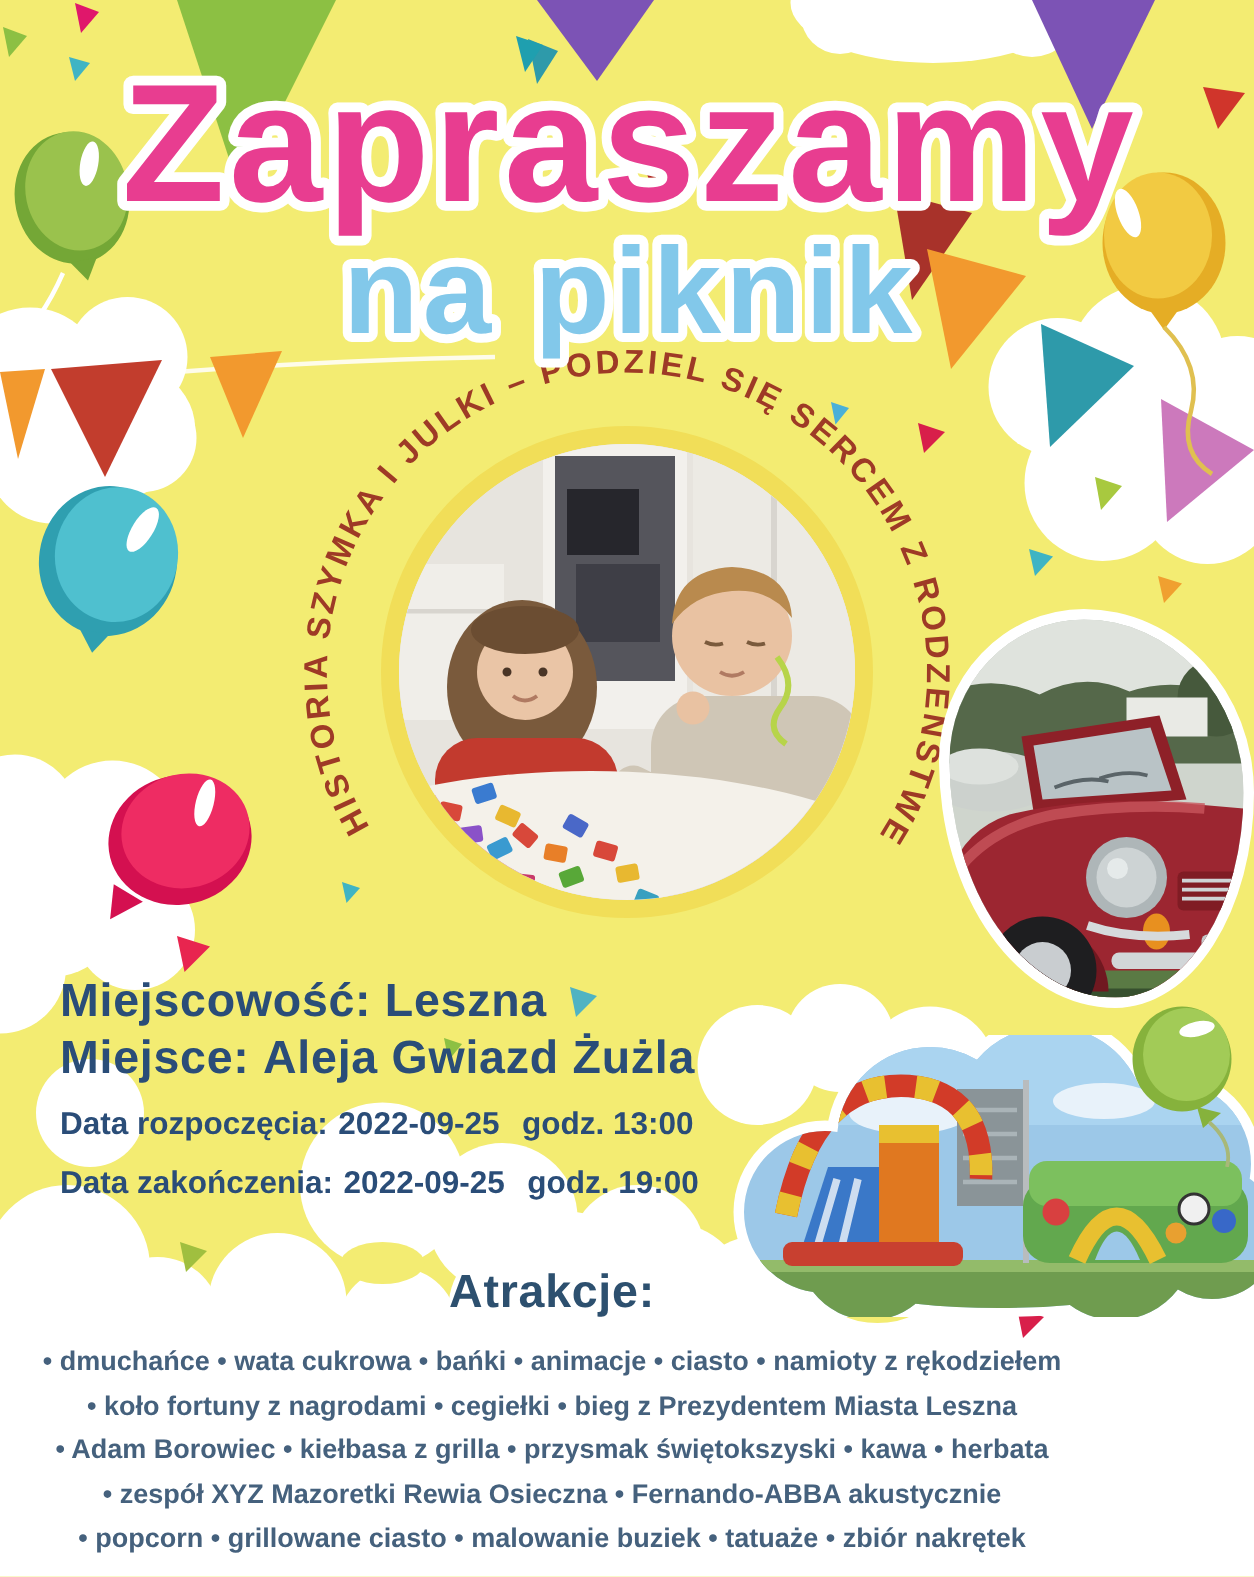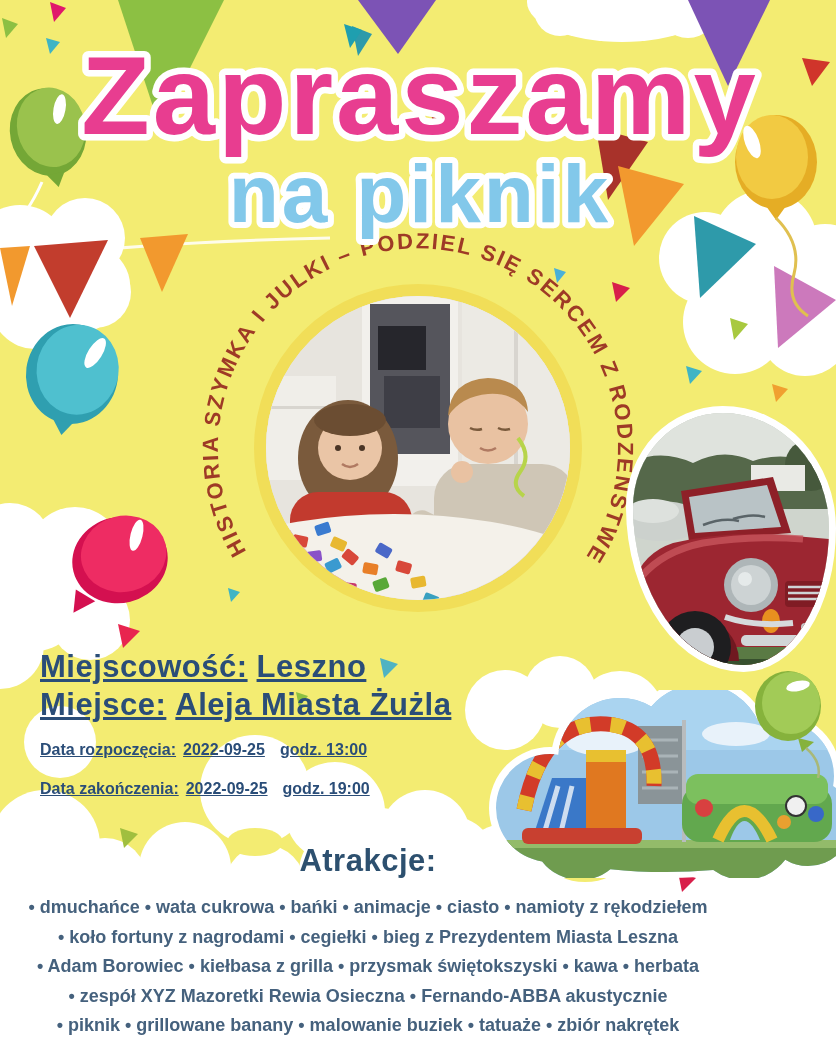--- a/index.html
+++ b/index.html
@@ -15,24 +15,24 @@
     border:12px solid #f1de58;box-sizing:border-box;overflow:hidden;background:#e7e4de;
   }
   .car-photo{
     left:626px;top:406px;width:210px;height:266px;box-sizing:border-box;
     border:7px solid #fff;overflow:hidden;background:#cfd5cd;
     border-radius:46% 54% 44% 56% / 38% 46% 54% 62%;
   }
   .inflatables-photo{left:486px;top:690px;width:352px;height:188px;}
   
   .details{left:40px;top:648px;color:#2a4d78;font-weight:bold;}
-  .detail-row{display:flex;align-items:baseline;white-space:nowrap;text-decoration:underline;}
+  .detail-row{display:flex;align-items:baseline;white-space:nowrap;}
   .detail-row.big{font-size:31px;line-height:38px;letter-spacing:.5px;}
   .detail-row.big .lbl{margin-right:9px;}
-  .detail-row.small{font-size:16px;line-height:26px;margin-top:13px;}
+  .detail-row.small{font-size:21px;line-height:26px;margin-top:13px;}
   .detail-row.small .lbl{margin-right:7px;}
   .detail-row.small .time{margin-left:15px;}
   .attractions{left:0;top:843px;width:736px;text-align:center;}
   .attractions-heading{font-size:31px;font-weight:bold;color:#2d506f;letter-spacing:.5px;}
   .attractions-list{margin-top:14px;color:#45617d;font-weight:bold;font-size:18px;}
   .attractions-list div{line-height:29.5px;}
 </style>
 </head>
 <body>
 
@@ -333,42 +333,42 @@
   </svg>
 
   <svg class="abs" style="left:0;top:24px" width="836" height="230" viewBox="0 0 836 230">
     <text x="420" y="110" text-anchor="middle" font-size="112" font-weight="bold" letter-spacing="3" fill="#e83d90" stroke="#ffffff" stroke-width="13" paint-order="stroke" stroke-linejoin="round">Zapraszamy</text>
     <text x="420" y="198" text-anchor="middle" font-size="82" font-weight="bold" letter-spacing="3" fill="#82c8ea" stroke="#ffffff" stroke-width="12" paint-order="stroke" stroke-linejoin="round">na piknik</text>
   </svg>
 
   <div class="abs details">
     <div class="detail-row big">
       <span class="lbl">Miejscowość:</span>
-      <span>Leszno</span>
+      <span>Leszna</span>
     </div>
     <div class="detail-row big">
       <span class="lbl">Miejsce:</span>
-      <span>Aleja Miasta Żużla</span>
+      <span>Aleja Gwiazd Żużla</span>
     </div>
     <div class="detail-row small">
       <span class="lbl">Data rozpoczęcia:</span>
       <span>2022-09-25</span>
       <span class="time">godz. 13:00</span>
     </div>
     <div class="detail-row small">
       <span class="lbl">Data zakończenia:</span>
       <span>2022-09-25</span>
       <span class="time">godz. 19:00</span>
     </div>
   </div>
 
   <div class="abs attractions">
     <div class="attractions-heading">Atrakcje:</div>
     <div class="attractions-list">
       <div>• dmuchańce • wata cukrowa • bańki • animacje • ciasto • namioty z rękodziełem</div>
       <div>• koło fortuny z nagrodami • cegiełki • bieg z Prezydentem Miasta Leszna</div>
       <div>• Adam Borowiec  • kiełbasa z grilla • przysmak świętokszyski • kawa • herbata</div>
       <div>• zespół XYZ Mazoretki Rewia Osieczna • Fernando-ABBA akustycznie</div>
-      <div>• piknik • grillowane banany • malowanie buziek • tatuaże • zbiór nakrętek</div>
+      <div>• popcorn • grillowane ciasto • malowanie buziek • tatuaże • zbiór nakrętek</div>
     </div>
   </div>
 
 </div>
 
 </body></html>

